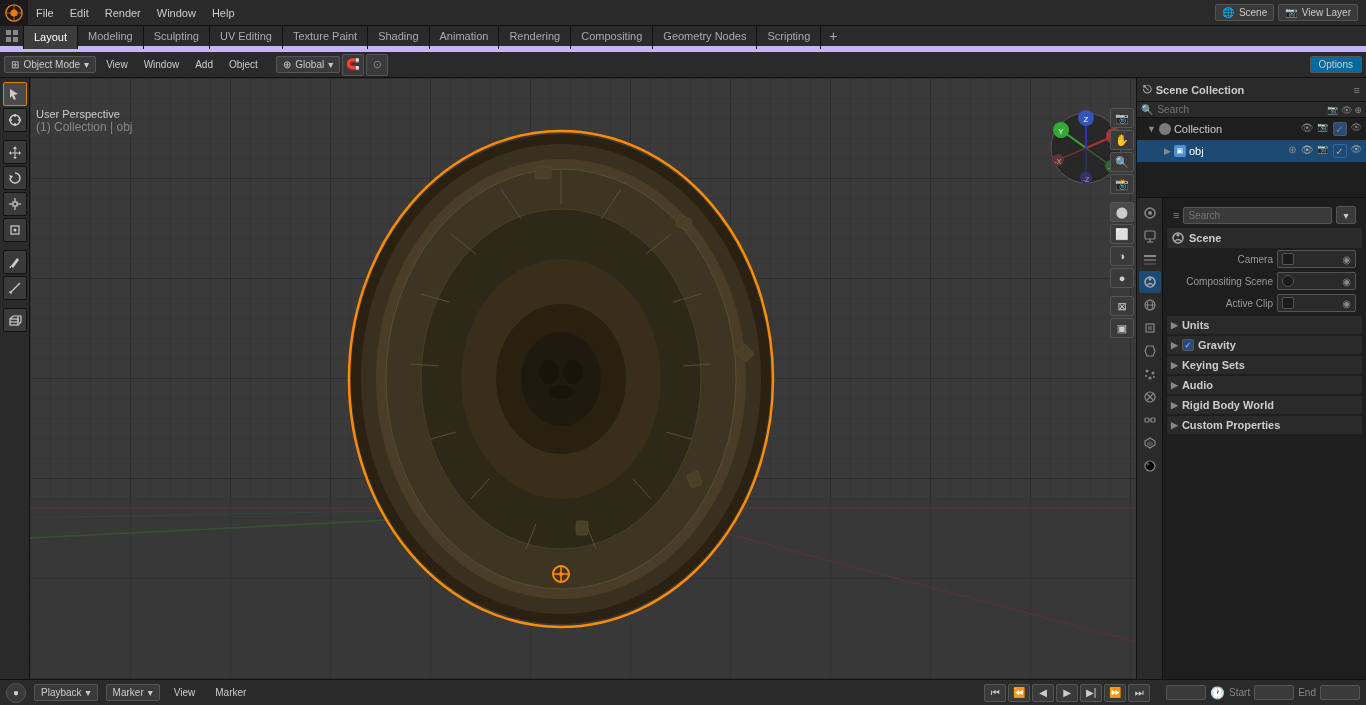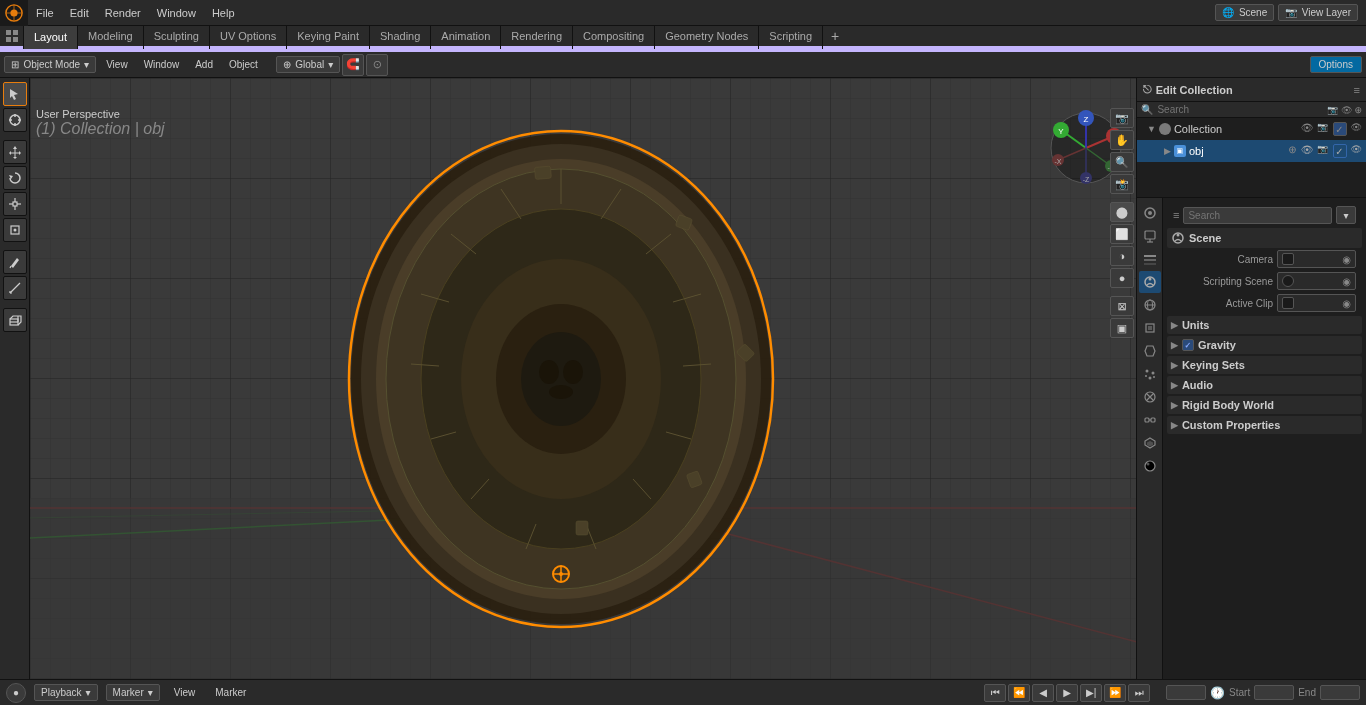--- a/index.html
+++ b/index.html
@@ -393,22 +393,22 @@
         <rect x="1" y="1" width="5" height="5" fill="#888"></rect>
         <rect x="8" y="1" width="5" height="5" fill="#888"></rect>
         <rect x="1" y="8" width="5" height="5" fill="#888"></rect>
         <rect x="8" y="8" width="5" height="5" fill="#888"></rect>
       </svg>
     </div>
   </div>
   <div class="workspace-tab active">Layout</div>
   <div class="workspace-tab">Modeling</div>
   <div class="workspace-tab">Sculpting</div>
-  <div class="workspace-tab">UV Options</div>
-  <div class="workspace-tab">Keying Paint</div>
+  <div class="workspace-tab">UV Editing</div>
+  <div class="workspace-tab">Texture Paint</div>
   <div class="workspace-tab">Shading</div>
   <div class="workspace-tab">Animation</div>
   <div class="workspace-tab">Rendering</div>
   <div class="workspace-tab">Compositing</div>
   <div class="workspace-tab">Geometry Nodes</div>
   <div class="workspace-tab">Scripting</div>
   <div class="workspace-tab-add">+</div>
 </div>
 
 <div style="width:100%;height:26px;background:#2a2a2a;display:flex;align-items:center;padding:0 4px;gap:4px;border-bottom:1px solid #111;">
@@ -593,21 +593,21 @@
 
           <circle cx="230" cy="450" r="8" fill="none" stroke="#ff8c00" stroke-width="2"></circle>
           <line x1="222" y1="450" x2="238" y2="450" stroke="#ff8c00" stroke-width="1.5"></line>
           <line x1="230" y1="442" x2="230" y2="458" stroke="#ff8c00" stroke-width="1.5"></line>
           <circle cx="230" cy="450" r="2" fill="#ff8c00"></circle>
         </svg>
       </div>
 
       <div id="object-info">
         <div style="color:#ccc;font-size:11px;">User Perspective</div>
-        <div style="color:#888;font-size:16px;font-style:italic;">(1) Collection | obj</div>
+        <div style="color:#888;font-size:12px;">(1) Collection | obj</div>
       </div>
 
       <div id="nav-gizmo">
         <svg width="80" height="80" viewBox="0 0 80 80" xmlns="http://www.w3.org/2000/svg">
 
           <circle cx="40" cy="40" r="35" fill="rgba(0,0,0,0.3)" stroke="#555" stroke-width="1"></circle>
 
           <line x1="40" y1="40" x2="68" y2="28" stroke="#aa3333" stroke-width="2"></line>
           <circle cx="68" cy="28" r="8" fill="#aa3333"></circle>
           <text x="68" y="32" fill="white" font-size="8" text-anchor="middle">X</text>
@@ -650,21 +650,21 @@
       </div>
     </div>
   </div>
 
   <div id="right-panel">
 
     <div id="outliner">
 
       <div class="scene-coll-header">
         <span style="color:#aaa;font-size:11px;">⎋</span>
-        <span>Edit Collection</span>
+        <span>Scene Collection</span>
 
         <div style="margin-left:auto;display:flex;gap:4px;">
           <span style="color:#888;cursor:pointer;">≡</span>
         </div>
       </div>
 
       <div style="padding:2px 4px;background:#2a2a2a;border-bottom:1px solid #111;display:flex;align-items:center;gap:4px;">
         <span style="color:#888;font-size:10px;">🔍</span>
         <input type="text" style="flex: 1 1 0%; background: transparent; border: none; color: rgb(204, 204, 204); font-size: 10px; outline: none;" placeholder="Search">
         <div style="margin-left:auto;display:flex;gap:2px;">
@@ -808,21 +808,21 @@
           <div class="prop-row">
             <span class="prop-label">Camera</span>
             <div class="prop-value dark" style="flex:1;">
               <div style="width:12px;height:12px;background:#1a1a1a;border-radius:2px;border:1px solid #555;flex-shrink:0;"></div>
               <span style="flex:1;font-size:10px;color:#888;"></span>
               <span style="color:#888;font-size:10px;cursor:pointer;">◉</span>
             </div>
           </div>
 
           <div class="prop-row">
-            <span class="prop-label">Scripting Scene</span>
+            <span class="prop-label">Compositing Scene</span>
             <div class="prop-value dark" style="flex:1;">
               <div style="width:12px;height:12px;background:#1a1a1a;border-radius:50%;border:1px solid #555;flex-shrink:0;"></div>
               <span style="flex:1;font-size:10px;color:#888;"></span>
               <span style="color:#888;font-size:10px;cursor:pointer;">◉</span>
             </div>
           </div>
 
           <div class="prop-row">
             <span class="prop-label">Active Clip</span>
             <div class="prop-value dark" style="flex:1;">

